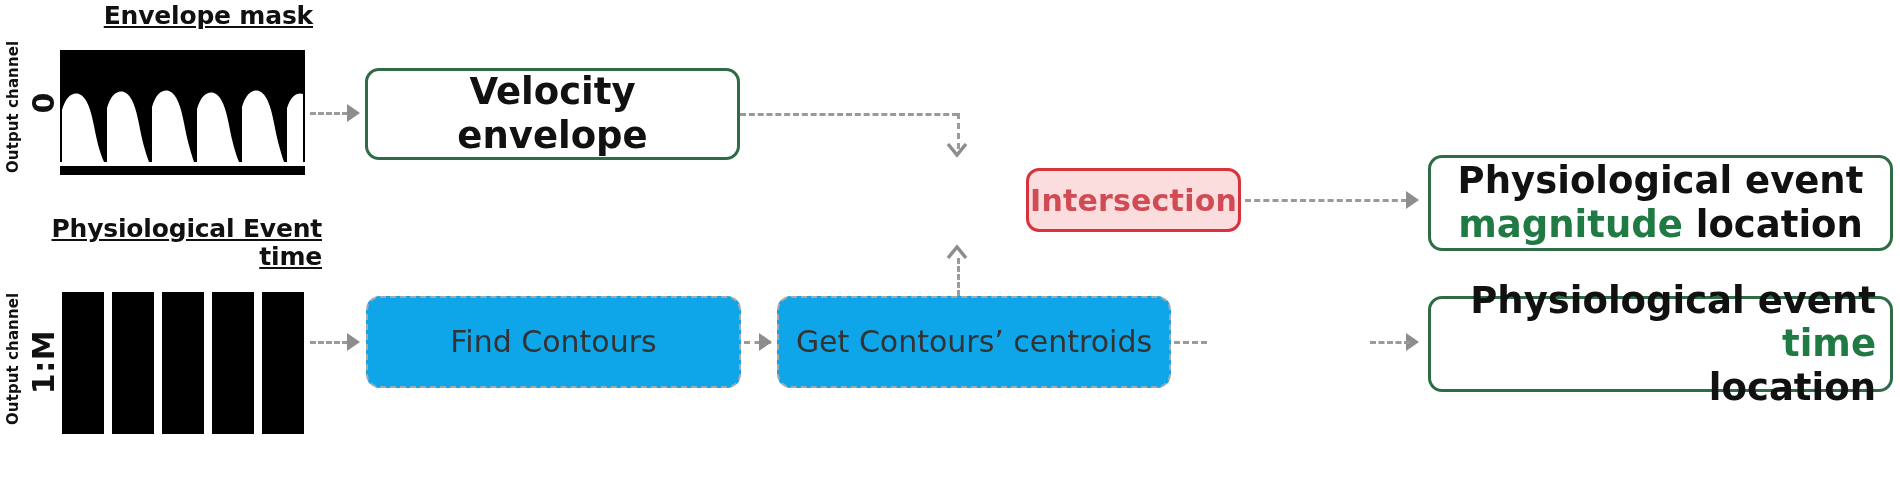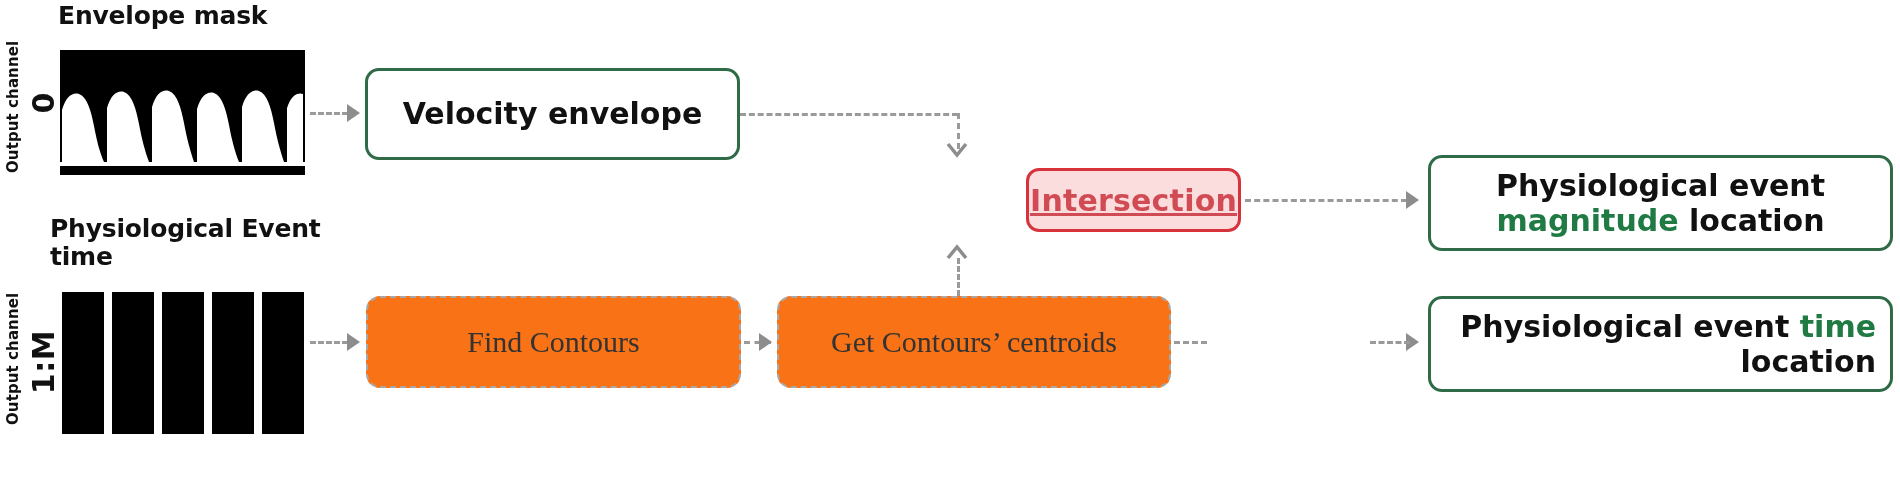--- a/index.html
+++ b/index.html
@@ -21,22 +21,23 @@
     background: #ffffff;
   }
   .abs { position: absolute; }
 
   
   .mask-title {
     font-weight: bold;
     color: #111111;
     font-size: 25px;
     line-height: 1.12;
-    text-align: left;
+    text-align: right;
     letter-spacing: -0.2px;
+    text-decoration: underline;
   }
   .axis-label {
     font-size: 15px;
     font-weight: bold;
     color: #111111;
     writing-mode: vertical-rl;
     transform: rotate(180deg);
     white-space: nowrap;
     letter-spacing: 0.1px;
   }
@@ -65,49 +66,47 @@
     justify-content: center;
     text-align: center;
     border-radius: 14px;
   }
   .box-solid {
     border: 3.5px solid #2e6b46;
     background: #ffffff;
   }
   .box-dashed {
     border: 2.5px dashed #a8a8a8;
-    background: #f97316;
-    font-family: Liberation Serif, serif;
+    background: #0ea5e9;
   }
   .box-red {
     border: 3.5px solid #d6333d;
     background: #fbdddd;
     border-radius: 13px;
   }
   .box-label {
-    font-size: 30px;
+    font-size: 37px;
     font-weight: bold;
     color: #111111;
     line-height: 1.18;
     padding: 0 14px;
   }
   .box-label-light {
     font-size: 30px;
     font-weight: normal;
     color: #333333;
     line-height: 1.2;
     padding: 0 14px;
   }
   .box-label-red {
     font-size: 30px;
     font-weight: bold;
     color: #d14b55;
     padding: 0 14px;
     letter-spacing: 0.2px;
-    text-decoration: underline;
   }
   .green-word { color: #1f7a43; margin-top: 48px; }
 
   
   .dline-h {
     border-top: 3px dashed #9a9a9a;
     height: 0;
   }
   .dline-v {
     border-left: 3px dashed #9a9a9a;

